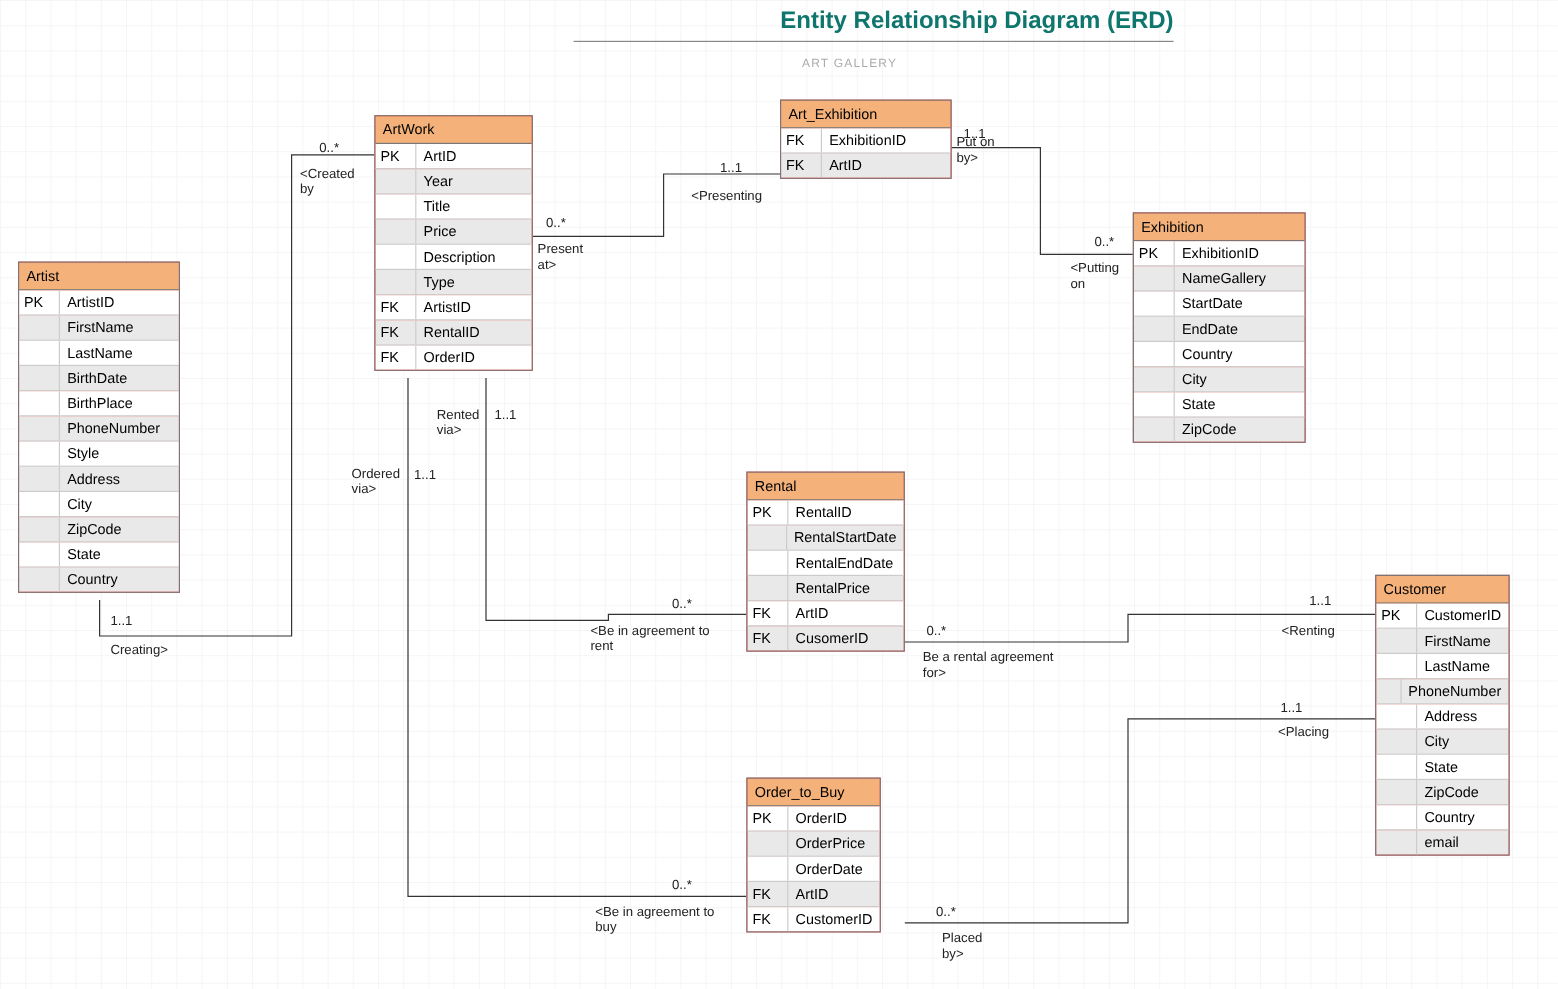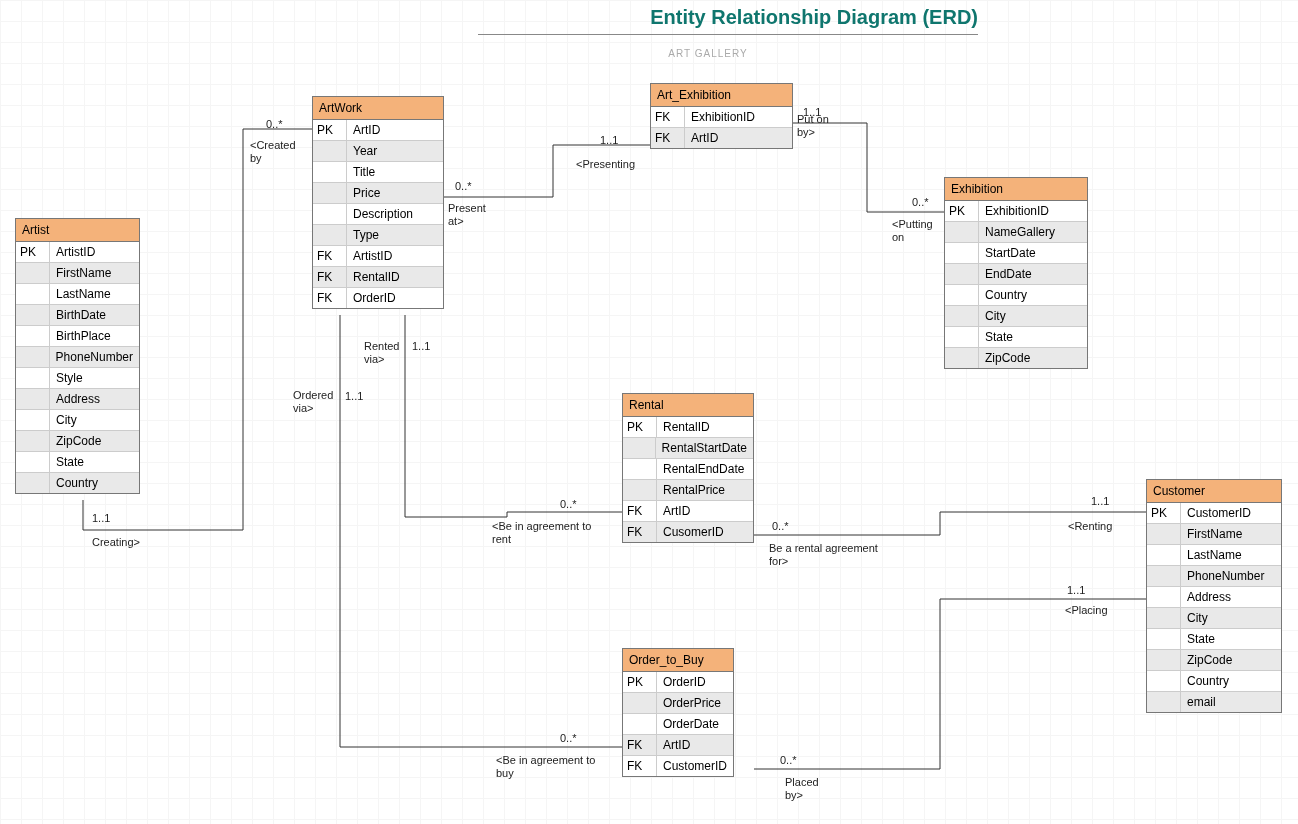--- a/index.html
+++ b/index.html
@@ -37,21 +37,21 @@
 
 <path d="M405 315 L405 517 L507 517 L507 512 L622 512"></path>
 
 <path d="M340 315 L340 747 L622 747"></path>
 
 <path d="M754 535 L940 535 L940 512 L1146 512"></path>
 
 <path d="M754 769 L940 769 L940 599 L1146 599"></path>
 </svg>
 
-<div class="entity" style="left:15px;top:218px;width:125px">
+<div class="entity" style="left:15px;top:218px;width:135px">
   <div class="hdr">Artist</div>
   <div>
       <div class="row">
         <div class="kcol">PK</div>
         <div class="fcol">ArtistID</div>
       </div>
       <div class="row alt">
         <div class="kcol"></div>
         <div class="fcol">FirstName</div>
       </div>
@@ -241,21 +241,21 @@
         <div class="kcol">FK</div>
         <div class="fcol">ArtID</div>
       </div>
       <div class="row">
         <div class="kcol">FK</div>
         <div class="fcol">CustomerID</div>
       </div>
     </div>
 </div>
 
-<div class="entity" style="left:1146px;top:479px;width:136px">
+<div class="entity" style="left:1146px;top:479px;width:112px">
   <div class="hdr">Customer</div>
   <div>
       <div class="row">
         <div class="kcol">PK</div>
         <div class="fcol">CustomerID</div>
       </div>
       <div class="row alt">
         <div class="kcol"></div>
         <div class="fcol">FirstName</div>
       </div>

